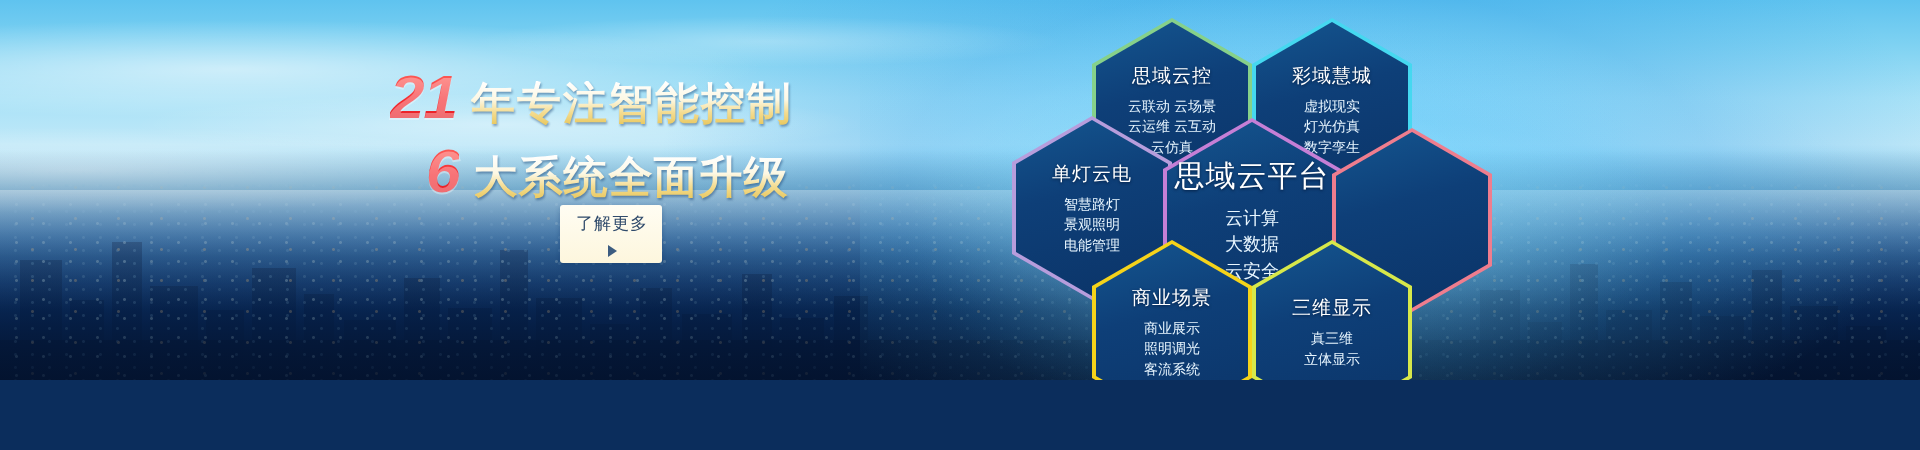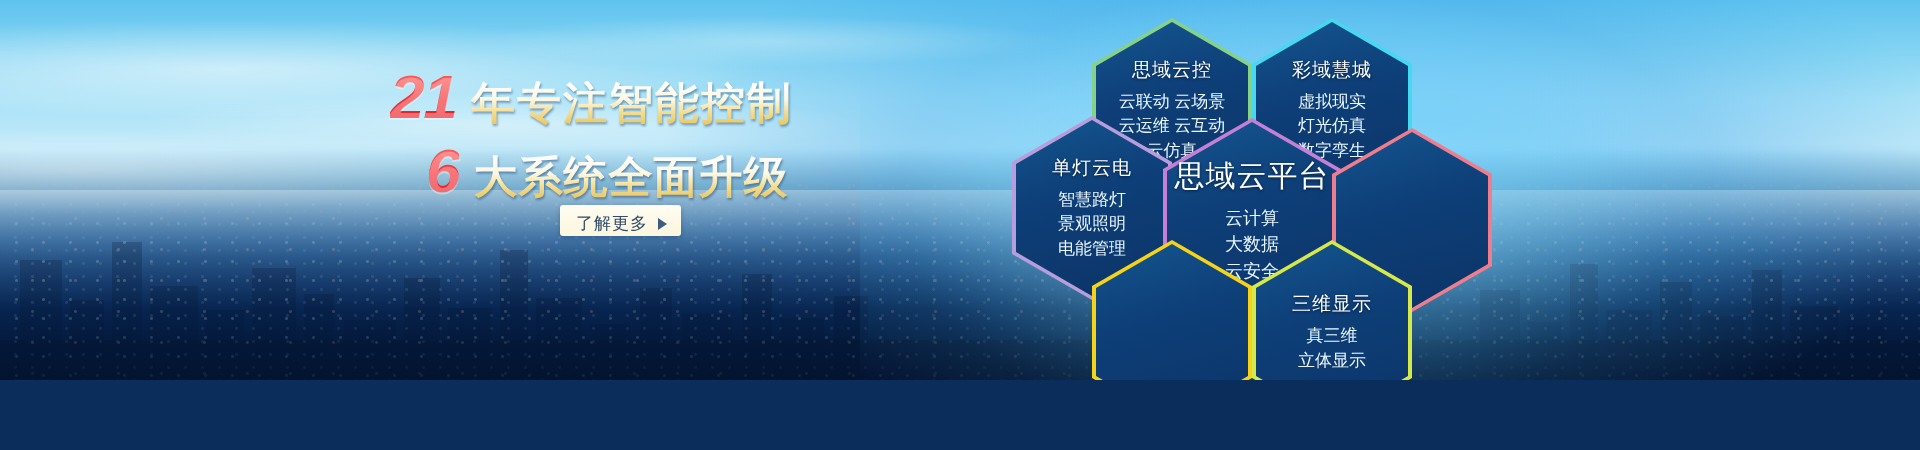--- a/index.html
+++ b/index.html
@@ -87,25 +87,26 @@
     -webkit-background-clip:text;background-clip:text;-webkit-text-fill-color:transparent;
     letter-spacing:2px;
     filter:drop-shadow(1px 2px 1px rgba(20,60,110,.45));
   }
   .htxt.l2{letter-spacing:1px;}
 
   
   .cta{
     position:absolute;left:560px;top:205px;
     display:flex;align-items:center;gap:10px;
-    padding:7px 14px 1px 16px;
+    padding:7px 14px 6px 16px;
     border-radius:3px;
     background:linear-gradient(180deg,#fffdf3 0%,#fdf6dd 100%);
     box-shadow:0 2px 5px rgba(10,45,95,.30);
     cursor:pointer;
+    flex-direction:column;
   }
   .cta-label{font-size:17px;color:#2f4a6b;letter-spacing:1px;}
   .cta-arrow{
     width:0;height:0;border-left:9px solid #3c5c80;
     border-top:6px solid transparent;border-bottom:6px solid transparent;
   }
 
   
   .hexwrap{position:absolute;left:980px;top:0;width:560px;height:450px;}
   .netglow{
@@ -125,21 +126,21 @@
     -webkit-clip-path:polygon(50% 0%,100% 25%,100% 75%,50% 100%,0% 75%,0% 25%);
             clip-path:polygon(50% 0%,100% 25%,100% 75%,50% 100%,0% 75%,0% 25%);
     background:linear-gradient(165deg,#14558f 0%,#0e3f78 40%,#0b3468 100%);
   }
   .hex .content{position:relative;z-index:2;text-align:center;padding:0 8px;}
   .hex-title{
     font-size:19px;font-weight:normal;color:#ffffff;letter-spacing:1px;
     text-shadow:0 1px 3px rgba(0,20,50,.8);
     margin-bottom:7px;white-space:nowrap;
   }
-  .hex-sub{font-size:17px;color:#e8f6ff;line-height:1.45;white-space:nowrap;}
+  .hex-sub{font-size:14px;color:#e8f6ff;line-height:1.45;white-space:nowrap;}
   .hex.big{width:178px;height:204px;}
   .hex.big .hex-title{font-size:30px;margin-bottom:8px;}
   .hex.big .hex-sub{font-size:18px;}
 
   
   .node{
     position:absolute;border-radius:50%;
     background:radial-gradient(circle,#ffffff 0%,#bfeeff 45%,rgba(120,220,255,0) 72%);
     pointer-events:none;
   }
@@ -262,20 +263,28 @@
               <div>大数据</div>
               <div>云安全</div>
             </div>
           </div>
         </div>
         <div class="hex" style="left: 352px; top: 128px; background: rgb(239, 125, 142); filter: drop-shadow(rgba(239, 125, 142, 0.4) 0px 0px 10px);">
           <div class="inner"></div>
         </div>
         <div class="hex" style="left: 112px; top: 240px; background: rgb(245, 211, 26); filter: drop-shadow(rgba(245, 211, 26, 0.4) 0px 0px 10px);">
           <div class="inner"></div>
+          <div class="content">
+            <div class="hex-title">商业场景</div>
+            <div class="hex-sub">
+              <div>商业展示</div>
+              <div>照明调光</div>
+              <div>客流系统</div>
+            </div>
+          </div>
         </div>
         <div class="hex" style="left: 272px; top: 240px; background: rgb(215, 232, 74); filter: drop-shadow(rgba(215, 232, 74, 0.4) 0px 0px 10px);">
           <div class="inner"></div>
           <div class="content">
             <div class="hex-title">三维显示</div>
             <div class="hex-sub">
               <div>真三维</div>
               <div>立体显示</div>
             </div>
           </div>

